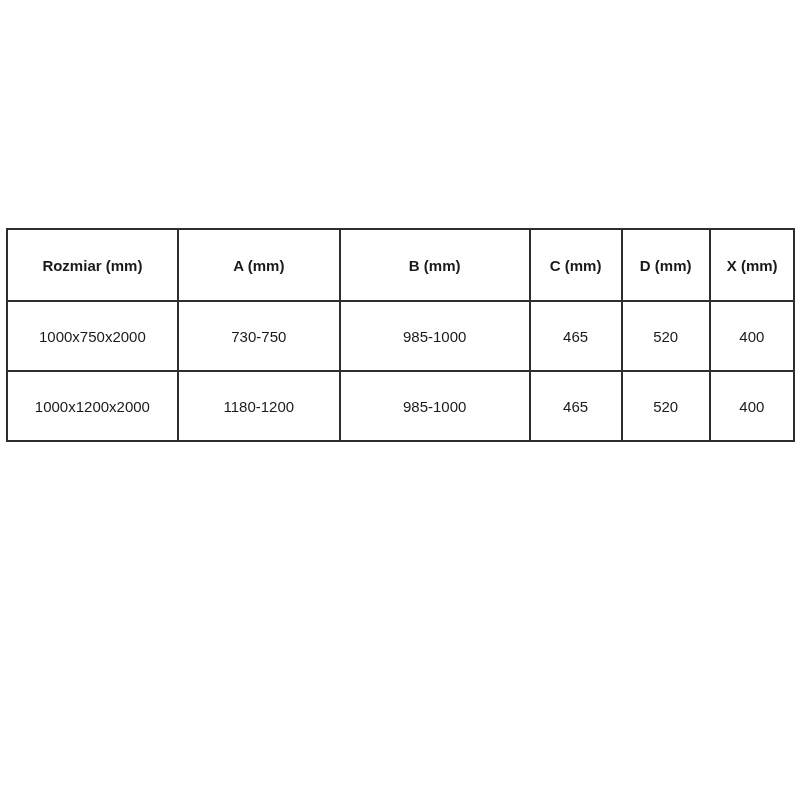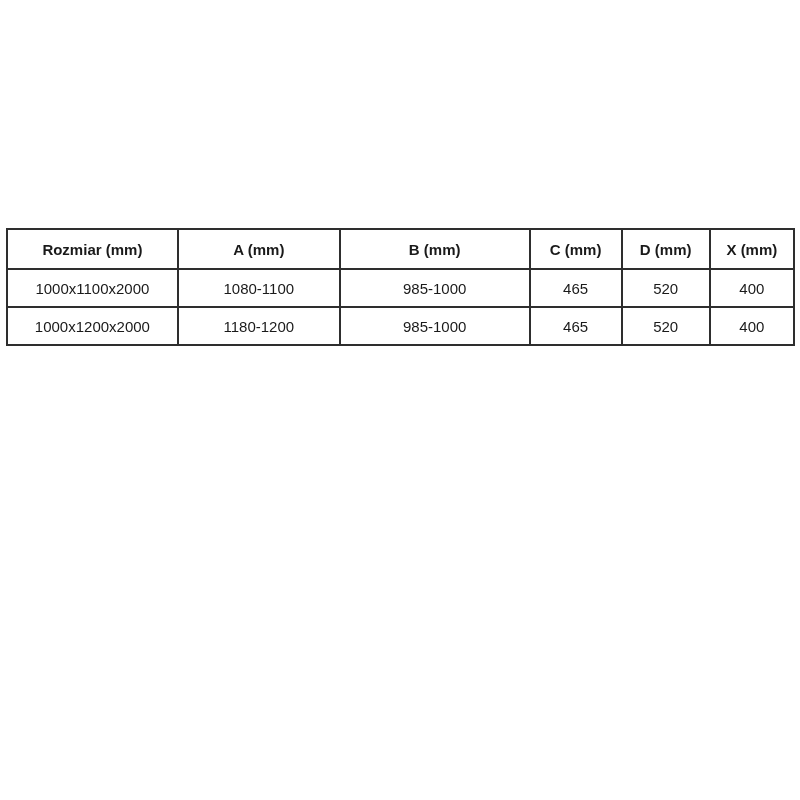--- a/index.html
+++ b/index.html
@@ -23,21 +23,21 @@
     table-layout: fixed;
     background: var(--page-bg, #ffffff);
   }
   table.spec-table th,
   table.spec-table td {
     border: 2px solid var(--border-color, #2e2e2e);
     text-align: center;
     vertical-align: middle;
     color: var(--text-color, #1a1a1a);
     font-size: 15px;
-    padding: 0;
+    padding: 16px;
     overflow: hidden;
     white-space: nowrap;
   }
   table.spec-table th {
     height: 38px;
     font-weight: bold;
   }
   table.spec-table td {
     height: 36px;
     font-weight: normal;
@@ -67,22 +67,22 @@
           <th>Rozmiar (mm)</th>
           <th>A (mm)</th>
           <th>B (mm)</th>
           <th>C (mm)</th>
           <th>D (mm)</th>
           <th>X (mm)</th>
         </tr>
     </thead>
     <tbody>
         <tr>
-          <td>1000x1100x2000</td>
-          <td>1080-1100</td>
+          <td>1000x750x2000</td>
+          <td>730-750</td>
           <td>985-1000</td>
           <td>465</td>
           <td>520</td>
           <td>400</td>
         </tr>
         <tr>
           <td>1000x1200x2000</td>
           <td>1180-1200</td>
           <td>985-1000</td>
           <td>465</td>

